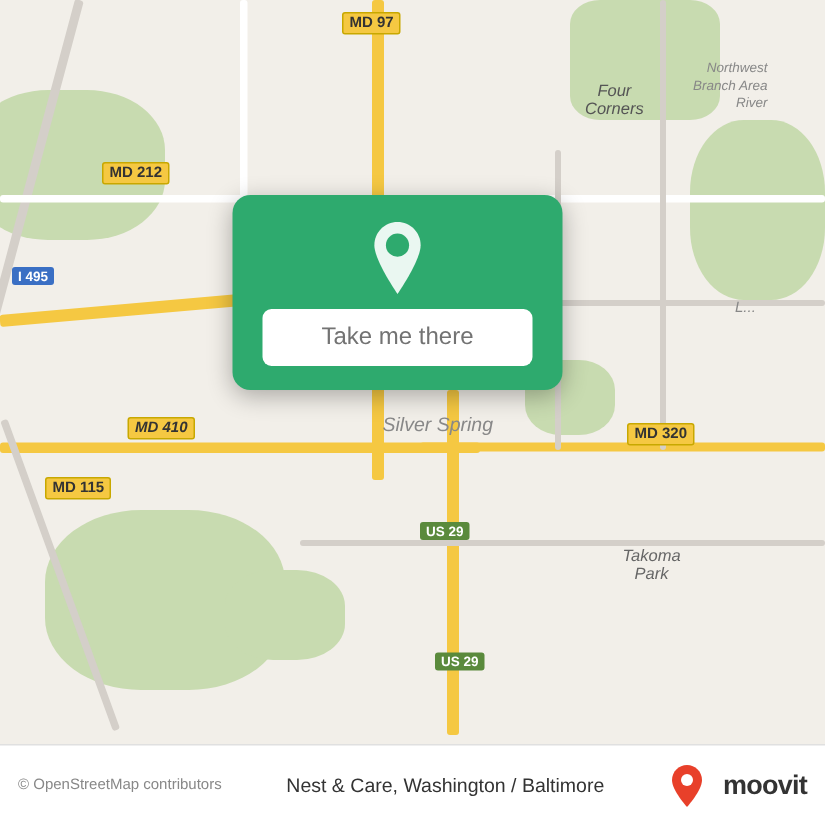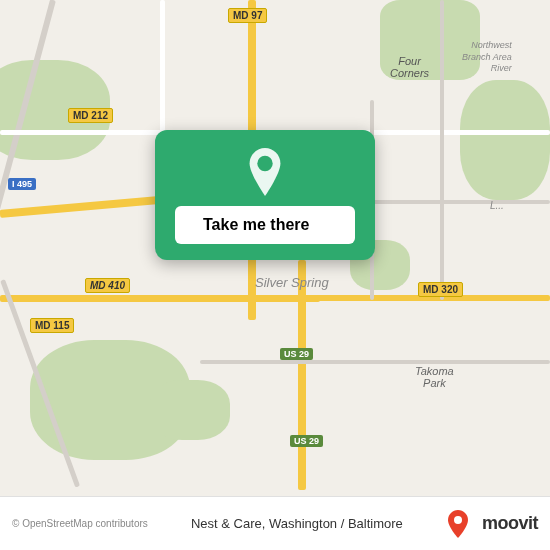--- a/index.html
+++ b/index.html
@@ -114,29 +114,29 @@
     }
 
     .popup-pin-icon {
       width: 48px;
       height: 48px;
       margin-bottom: 10px;
     }
 
     .popup-btn {
       background: white;
-      color: #000000;
+      color: #737373;
       border: none;
       border-radius: 6px;
       padding: 10px 28px;
       font-size: 16px;
-      font-weight: 700;
+      font-weight: 400;
       cursor: pointer;
       width: 100%;
-      text-align: left;
+      text-align: center;
     }
 
     
     .bottom-bar {
       position: absolute;
       bottom: 0;
       left: 0;
       right: 0;
       height: 54px;
       background: white;

